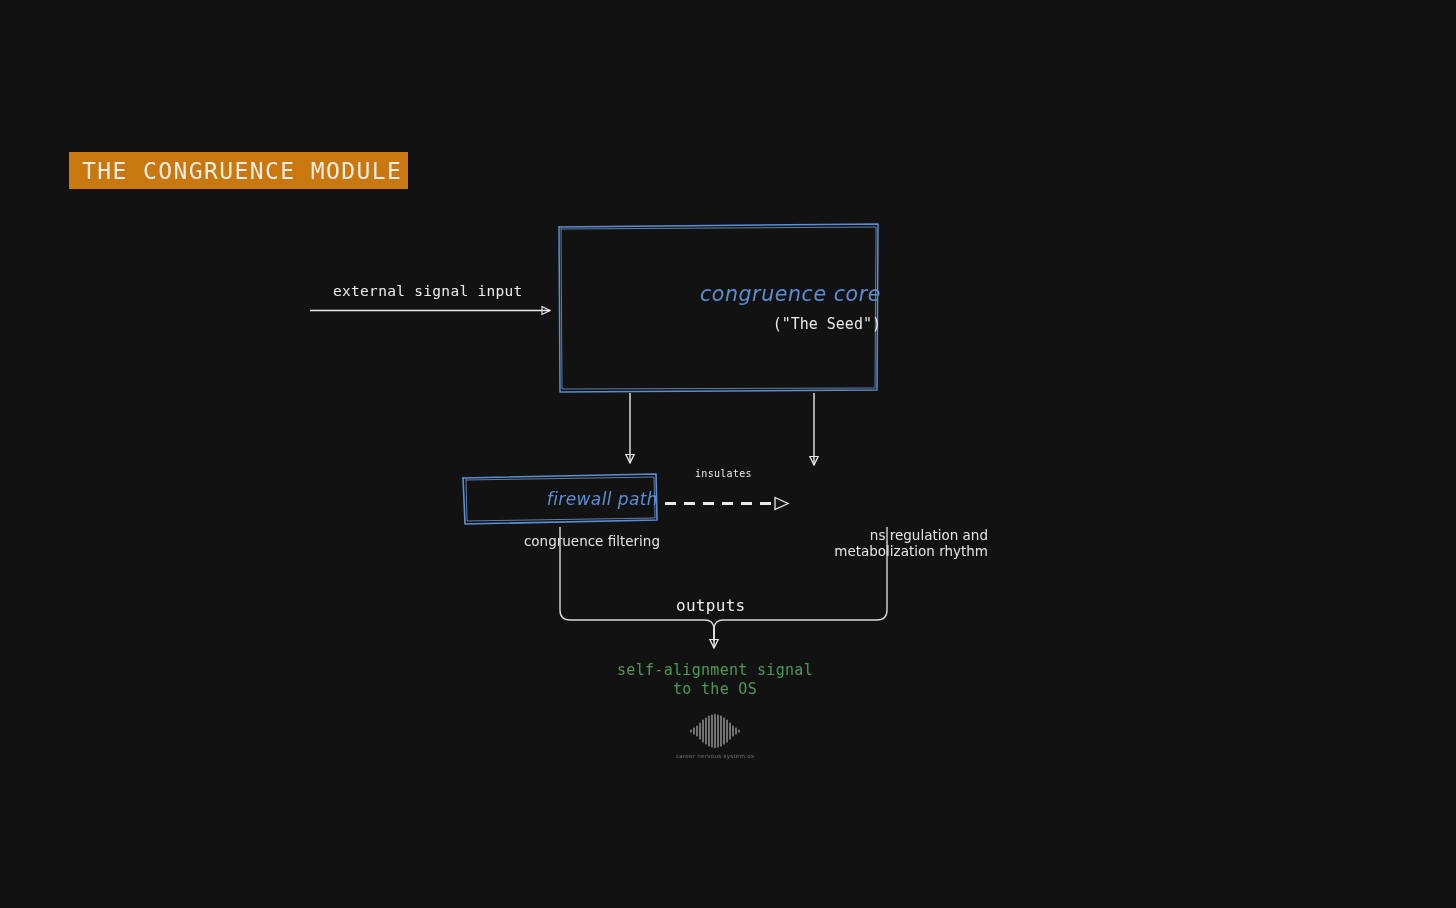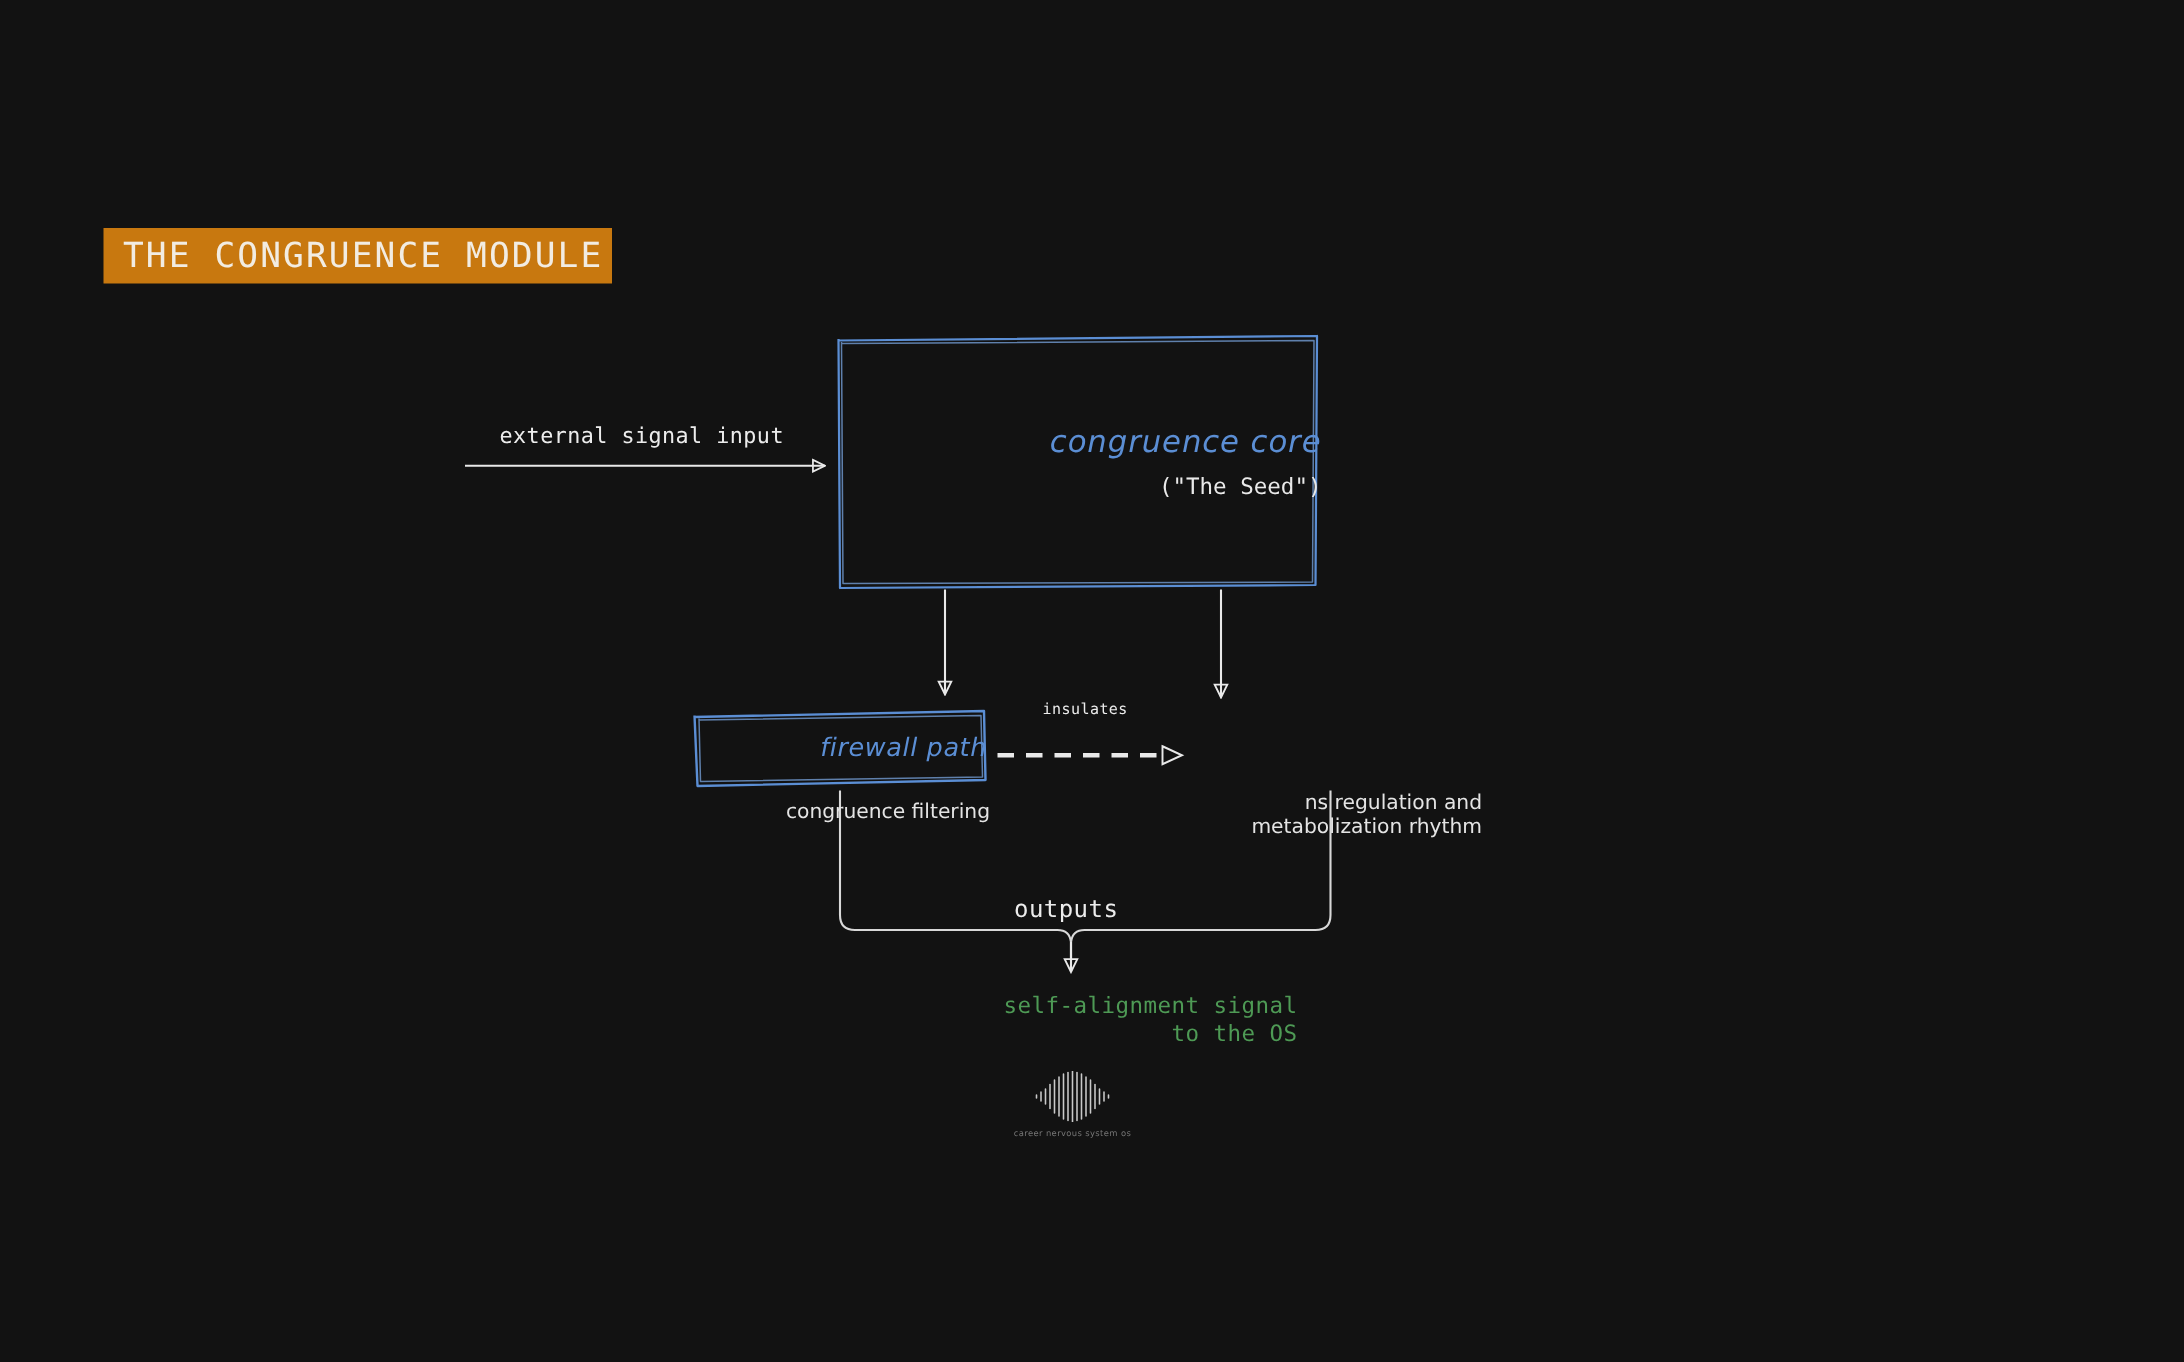--- a/index.html
+++ b/index.html
@@ -108,21 +108,21 @@
   #external-input-label { left: 333px; top: 283px; font-size: 14.5px; letter-spacing: 0.3px; }
   #insulates-label { left: 683px; top: 468px; font-size: 10px; letter-spacing: 0.3px; margin-left: 12px; }
   #outputs-label { left: 676px; top: 596px; font-size: 16px; letter-spacing: 0.3px; }
 
   
   #output-signal {
     position: absolute;
     left: 565px;
     top: 661px;
     width: 300px;
-    text-align: right;
+    text-align: center;
     color: #4e9a55;
     font-family: "DejaVu Sans Mono", monospace;
     font-size: 15px;
     line-height: 19px;
     letter-spacing: 0.3px;
     white-space: pre-line;
   }
 
   
   #connectors {

